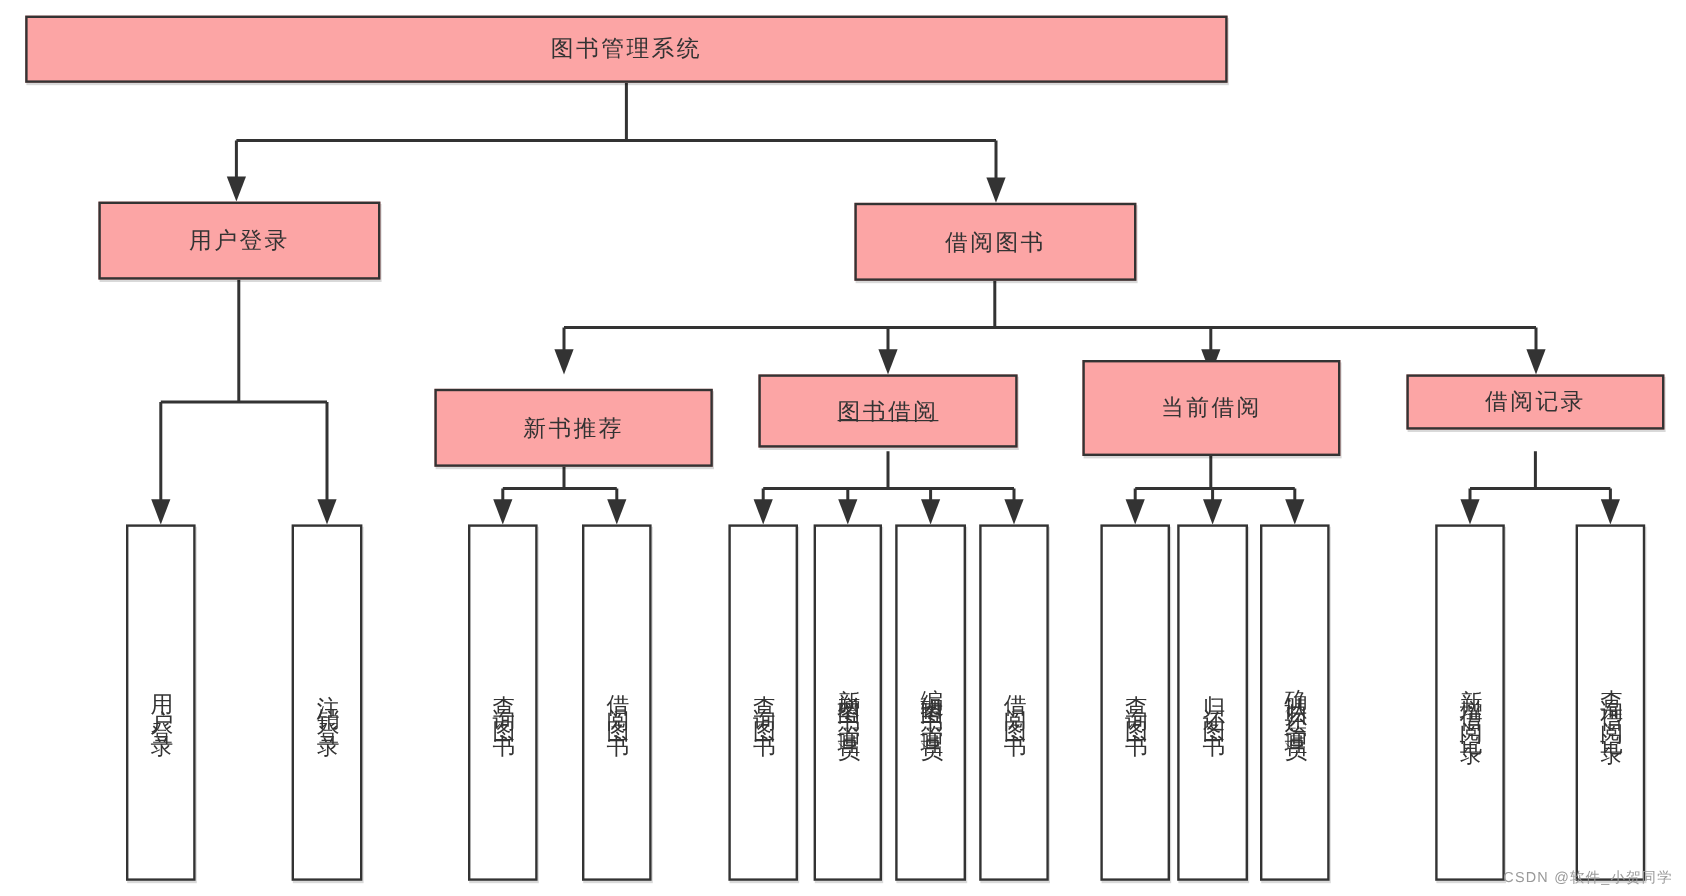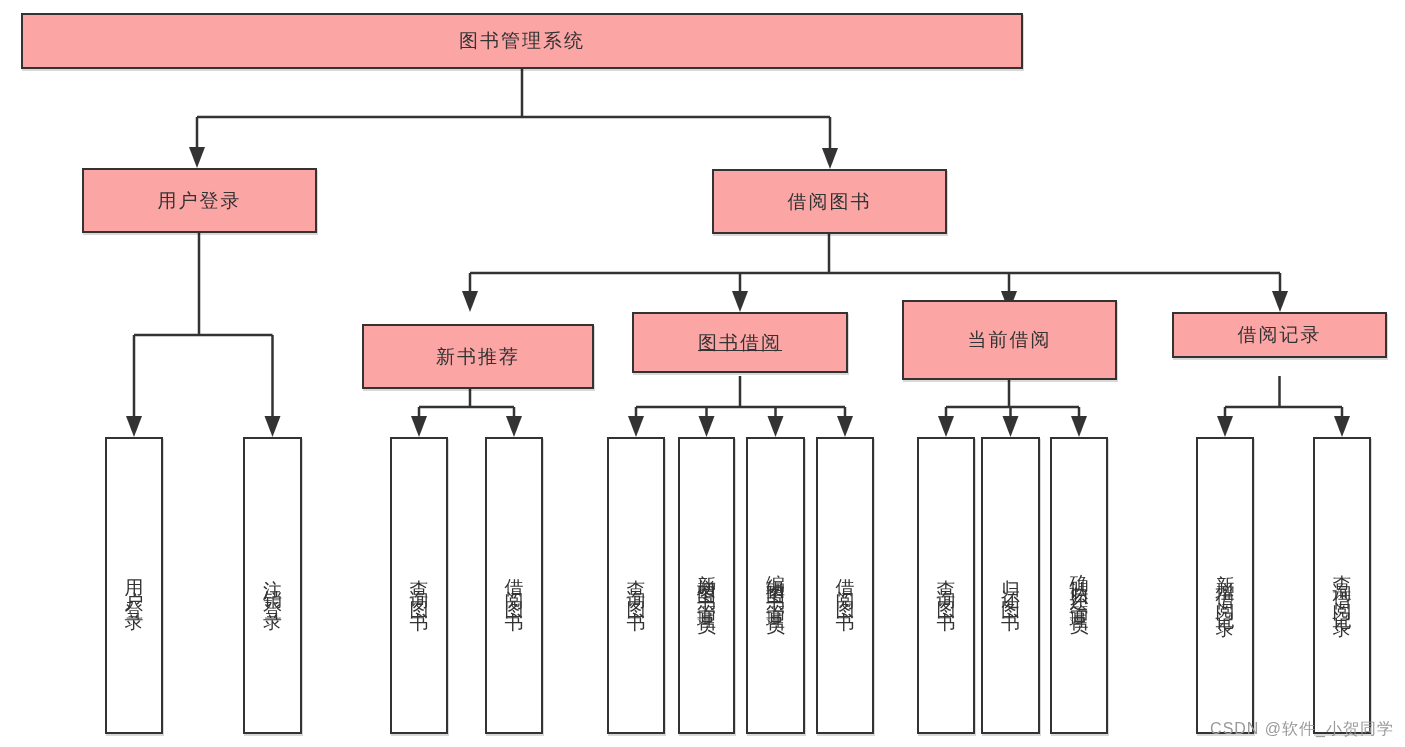--- a/index.html
+++ b/index.html
@@ -23,21 +23,21 @@
     display:flex;align-items:center;justify-content:center;
     font-size:19px;letter-spacing:11px;color:#333333;
     box-shadow:1px 2px 0 rgba(0,0,0,0.15);
     top:437px;height:297px;
   }
   .title-box{
     left:21px;top:13px;width:1002px;height:56px;
   }
   .watermark{
     position:absolute;right:11px;bottom:7px;
-    font-size:16px;color:#9a9a9a;letter-spacing:1px;
+    font-size:12px;color:#9a9a9a;letter-spacing:1px;
     z-index:5;white-space:nowrap;
   }
 </style>
 </head>
 <body>
 
 <svg id="connectors" viewBox="0 0 1405 747" xmlns="http://www.w3.org/2000/svg" aria-hidden="true">
   <g stroke="#333333" stroke-width="2.5" fill="none">
 
     <path d="M522,69 V117 M197,117 H830 M197,117 V150 M830,117 V151"></path>

